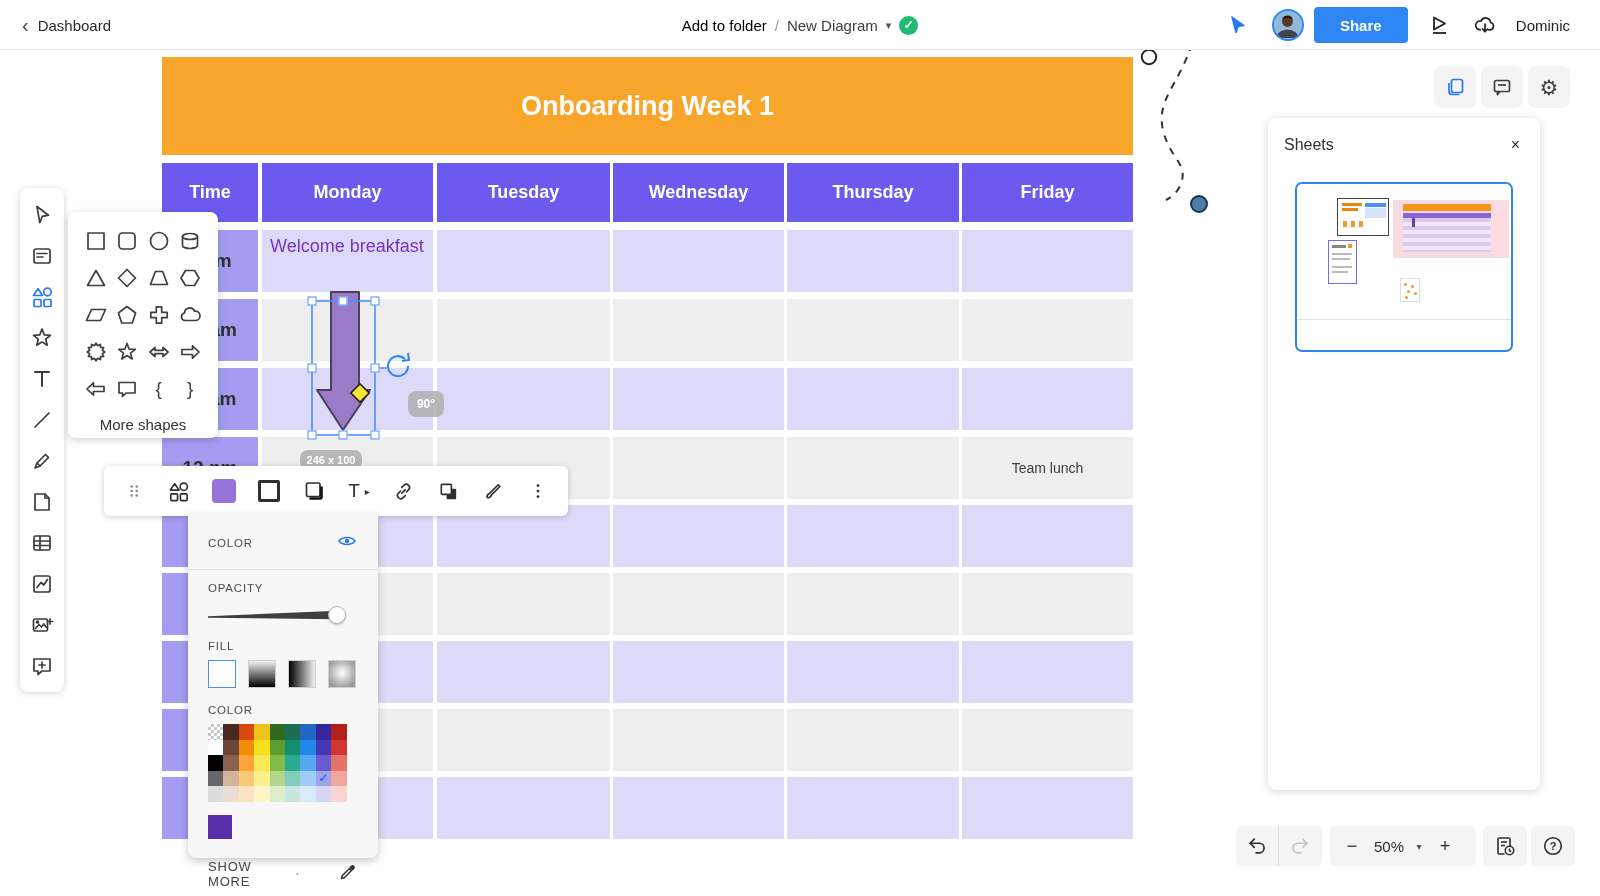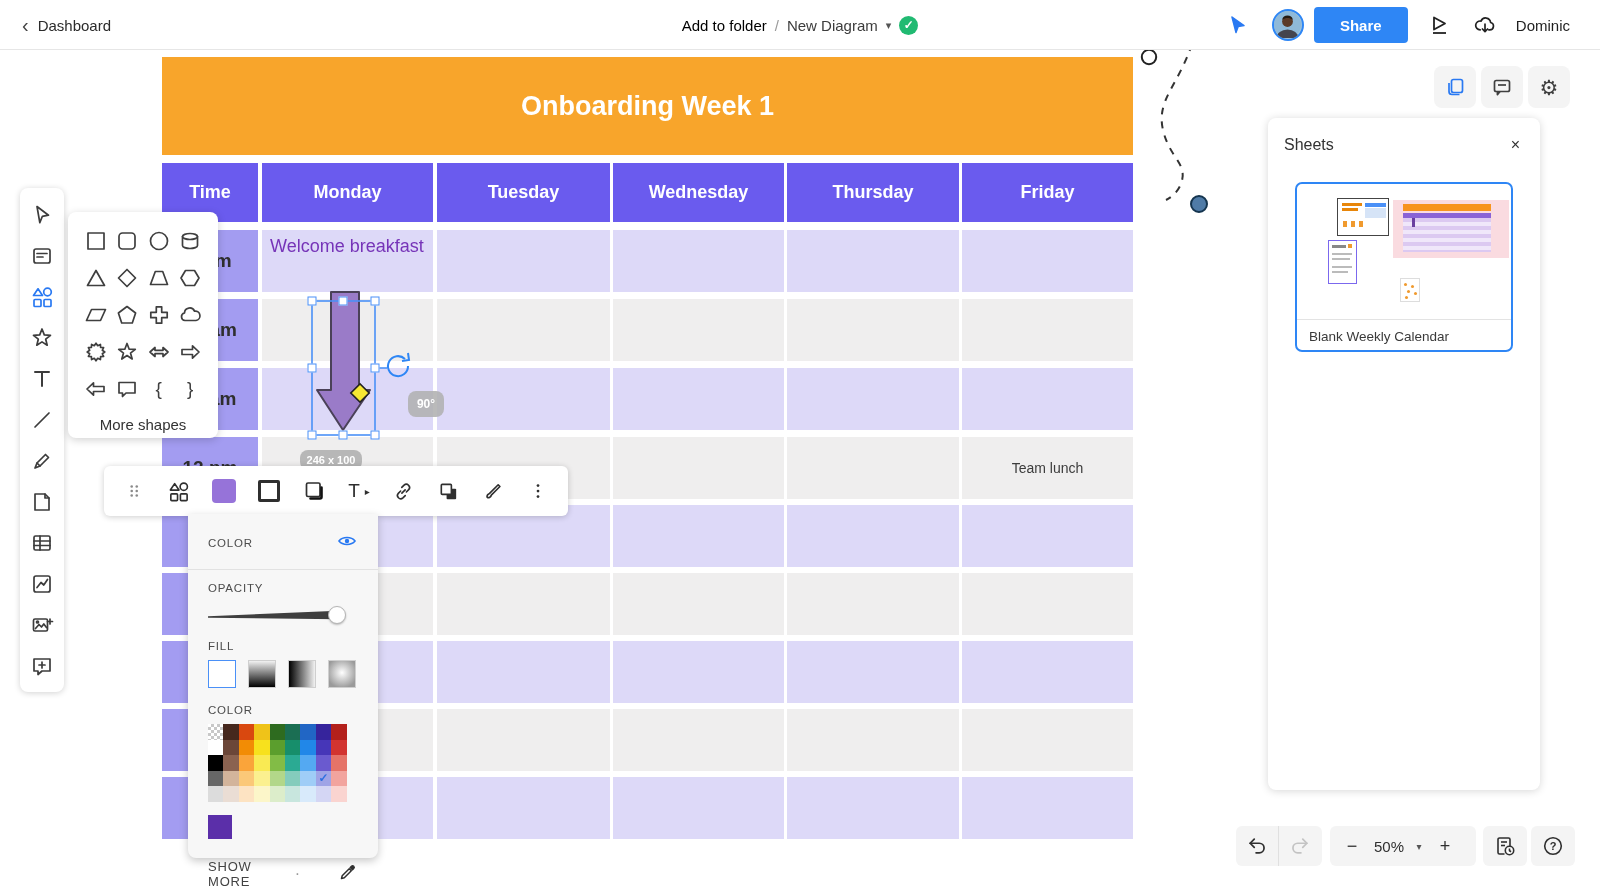--- a/index.html
+++ b/index.html
@@ -609,21 +609,20 @@
       </div>
 
       <div class="mini" style="left:103px; top:94px; width:20px; height:24px; background:#fff; border:1px solid #ddd;">
         <div class="mini" style="left:3px; top:4px; width:3px; height:3px; background:#f09a2e; border-radius:50%;"></div>
         <div class="mini" style="left:10px; top:6px; width:3px; height:3px; background:#f09a2e; border-radius:50%;"></div>
         <div class="mini" style="left:6px; top:11px; width:3px; height:3px; background:#f09a2e; border-radius:50%;"></div>
         <div class="mini" style="left:13px; top:13px; width:3px; height:3px; background:#f09a2e; border-radius:50%;"></div>
         <div class="mini" style="left:4px; top:17px; width:3px; height:3px; background:#f09a2e; border-radius:50%;"></div>
       </div>
     </div>
-    <div id="sheet-caption">Blank Weekly Calendar</div>
   </div>
 </div>
 
 <div class="sq-btn" style="left:1434px; top:66px;">
   <svg width="24" height="24" viewBox="0 0 24 24" fill="none" stroke="#2979f2" stroke-width="1.7" stroke-linejoin="round">
     <rect x="8.5" y="4.5" width="11" height="13" rx="2"></rect>
       <path d="M6 8 v8.5 a3 3 0 0 0 3 3 h7.5"></path>
     </svg>
 </div>
 <div class="sq-btn" style="left:1481px; top:66px;">

